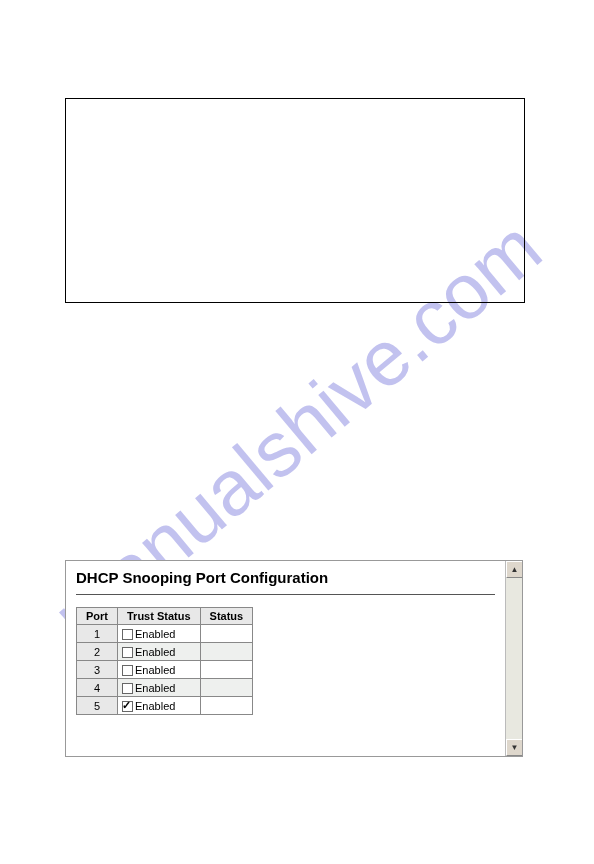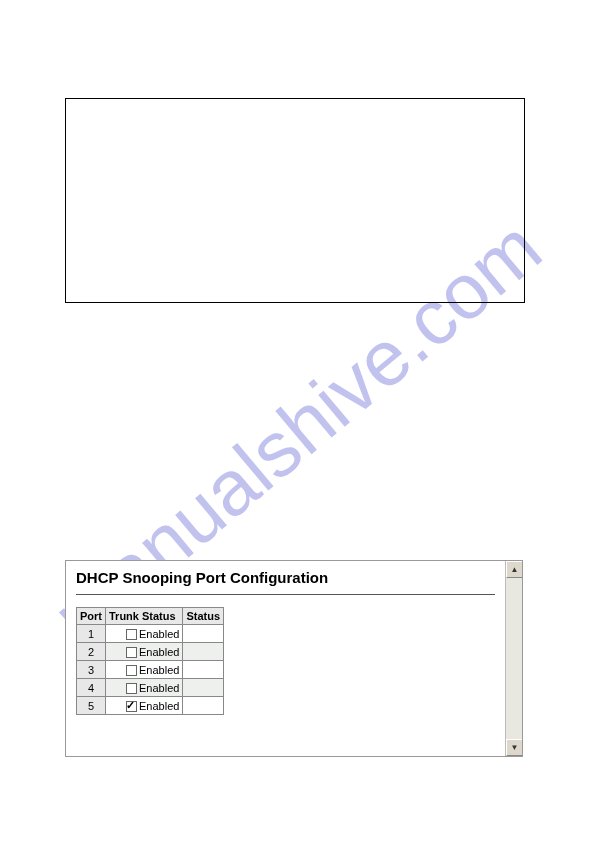--- a/index.html
+++ b/index.html
@@ -68,38 +68,38 @@
       margin-bottom: 12px;
       width: 100%;
     }
     .config-table {
       border-collapse: collapse;
       font-size: 11px;
     }
     .config-table th {
       border: 1px solid #888;
       background: #e8e8e8;
-      padding: 2px 3px;
+      padding: 2px 9px;
       font-weight: bold;
-      text-align: left;
+      text-align: right;
     }
     .config-table td {
       border: 1px solid #888;
       padding: 2px 3px;
       text-align: center;
       vertical-align: middle;
     }
     .config-table td.port-col {
       background: #e8e8e8;
       width: 24px;
     }
     .config-table td.trust-col {
       background: #fff;
       text-align: left;
-      padding-left: 20px;
+      padding-left: 4px;
     }
     .config-table td.trunk-col {
       background: #fff;
       width: 34px;
     }
     .config-table tr.alt td.trust-col,
     .config-table tr.alt td.trunk-col {
       background: #eef0ee;
     }
     .checkbox {
@@ -160,21 +160,21 @@
   <div class="top-box"></div>
 
   <div class="panel">
     <div class="panel-inner">
       <div class="panel-title">DHCP Snooping Port Configuration</div>
       <hr class="hr-line">
       <table class="config-table">
         <thead>
           <tr>
             <th>Port</th>
-            <th>Trunk Status</th>
+            <th>Trust Status</th>
             <th>Status</th>
           </tr>
         </thead>
         <tbody id="table-body">
         <tr>
               <td class="port-col">1</td>
               <td class="trust-col"><span class="checkbox"></span><span class="enabled-label">Enabled</span></td>
               <td class="trunk-col"></td>
             </tr>
             <tr class="alt">

